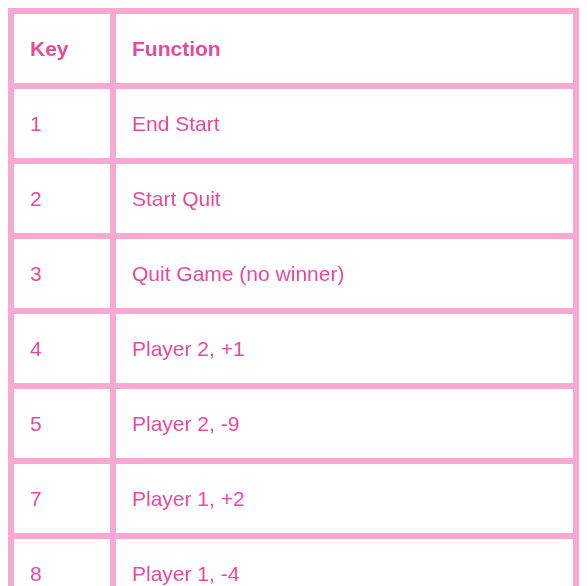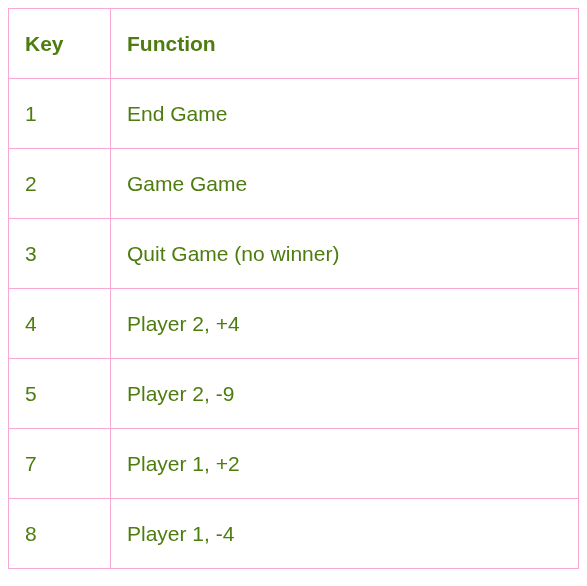--- a/index.html
+++ b/index.html
@@ -7,26 +7,26 @@
       padding: 8px;
       font-family: Arial, Helvetica, sans-serif;
       background: #ffffff;
     }
     table {
       border-collapse: collapse;
       width: 571px;
       table-layout: fixed;
     }
     th, td {
-      border: 1px solid #f9a8d4;
+      border: 6px solid #f9a8d4;
       text-align: left;
       vertical-align: middle;
       padding: 0 16px;
       font-size: 21px;
-      color: #4d7c0f;
+      color: #ec4899;
       height: 69px;
     }
     th {
       font-weight: 700;
     }
     td {
       font-weight: 400;
     }
     col.key-col { width: 102px; }
     col.func-col { width: auto; }
@@ -41,33 +41,33 @@
   </colgroup>
   <thead>
     <tr>
       <th>Key</th>
       <th>Function</th>
     </tr>
   </thead>
   <tbody>
     <tr>
       <td>1</td>
-      <td>End Game</td>
+      <td>End Start</td>
     </tr>
     <tr>
       <td>2</td>
-      <td>Game Game</td>
+      <td>Start Quit</td>
     </tr>
     <tr>
       <td>3</td>
       <td>Quit Game (no winner)</td>
     </tr>
     <tr>
       <td>4</td>
-      <td>Player 2, +4</td>
+      <td>Player 2, +1</td>
     </tr>
     <tr>
       <td>5</td>
       <td>Player 2, -9</td>
     </tr>
     <tr>
       <td>7</td>
       <td>Player 1, +2</td>
     </tr>
     <tr>

